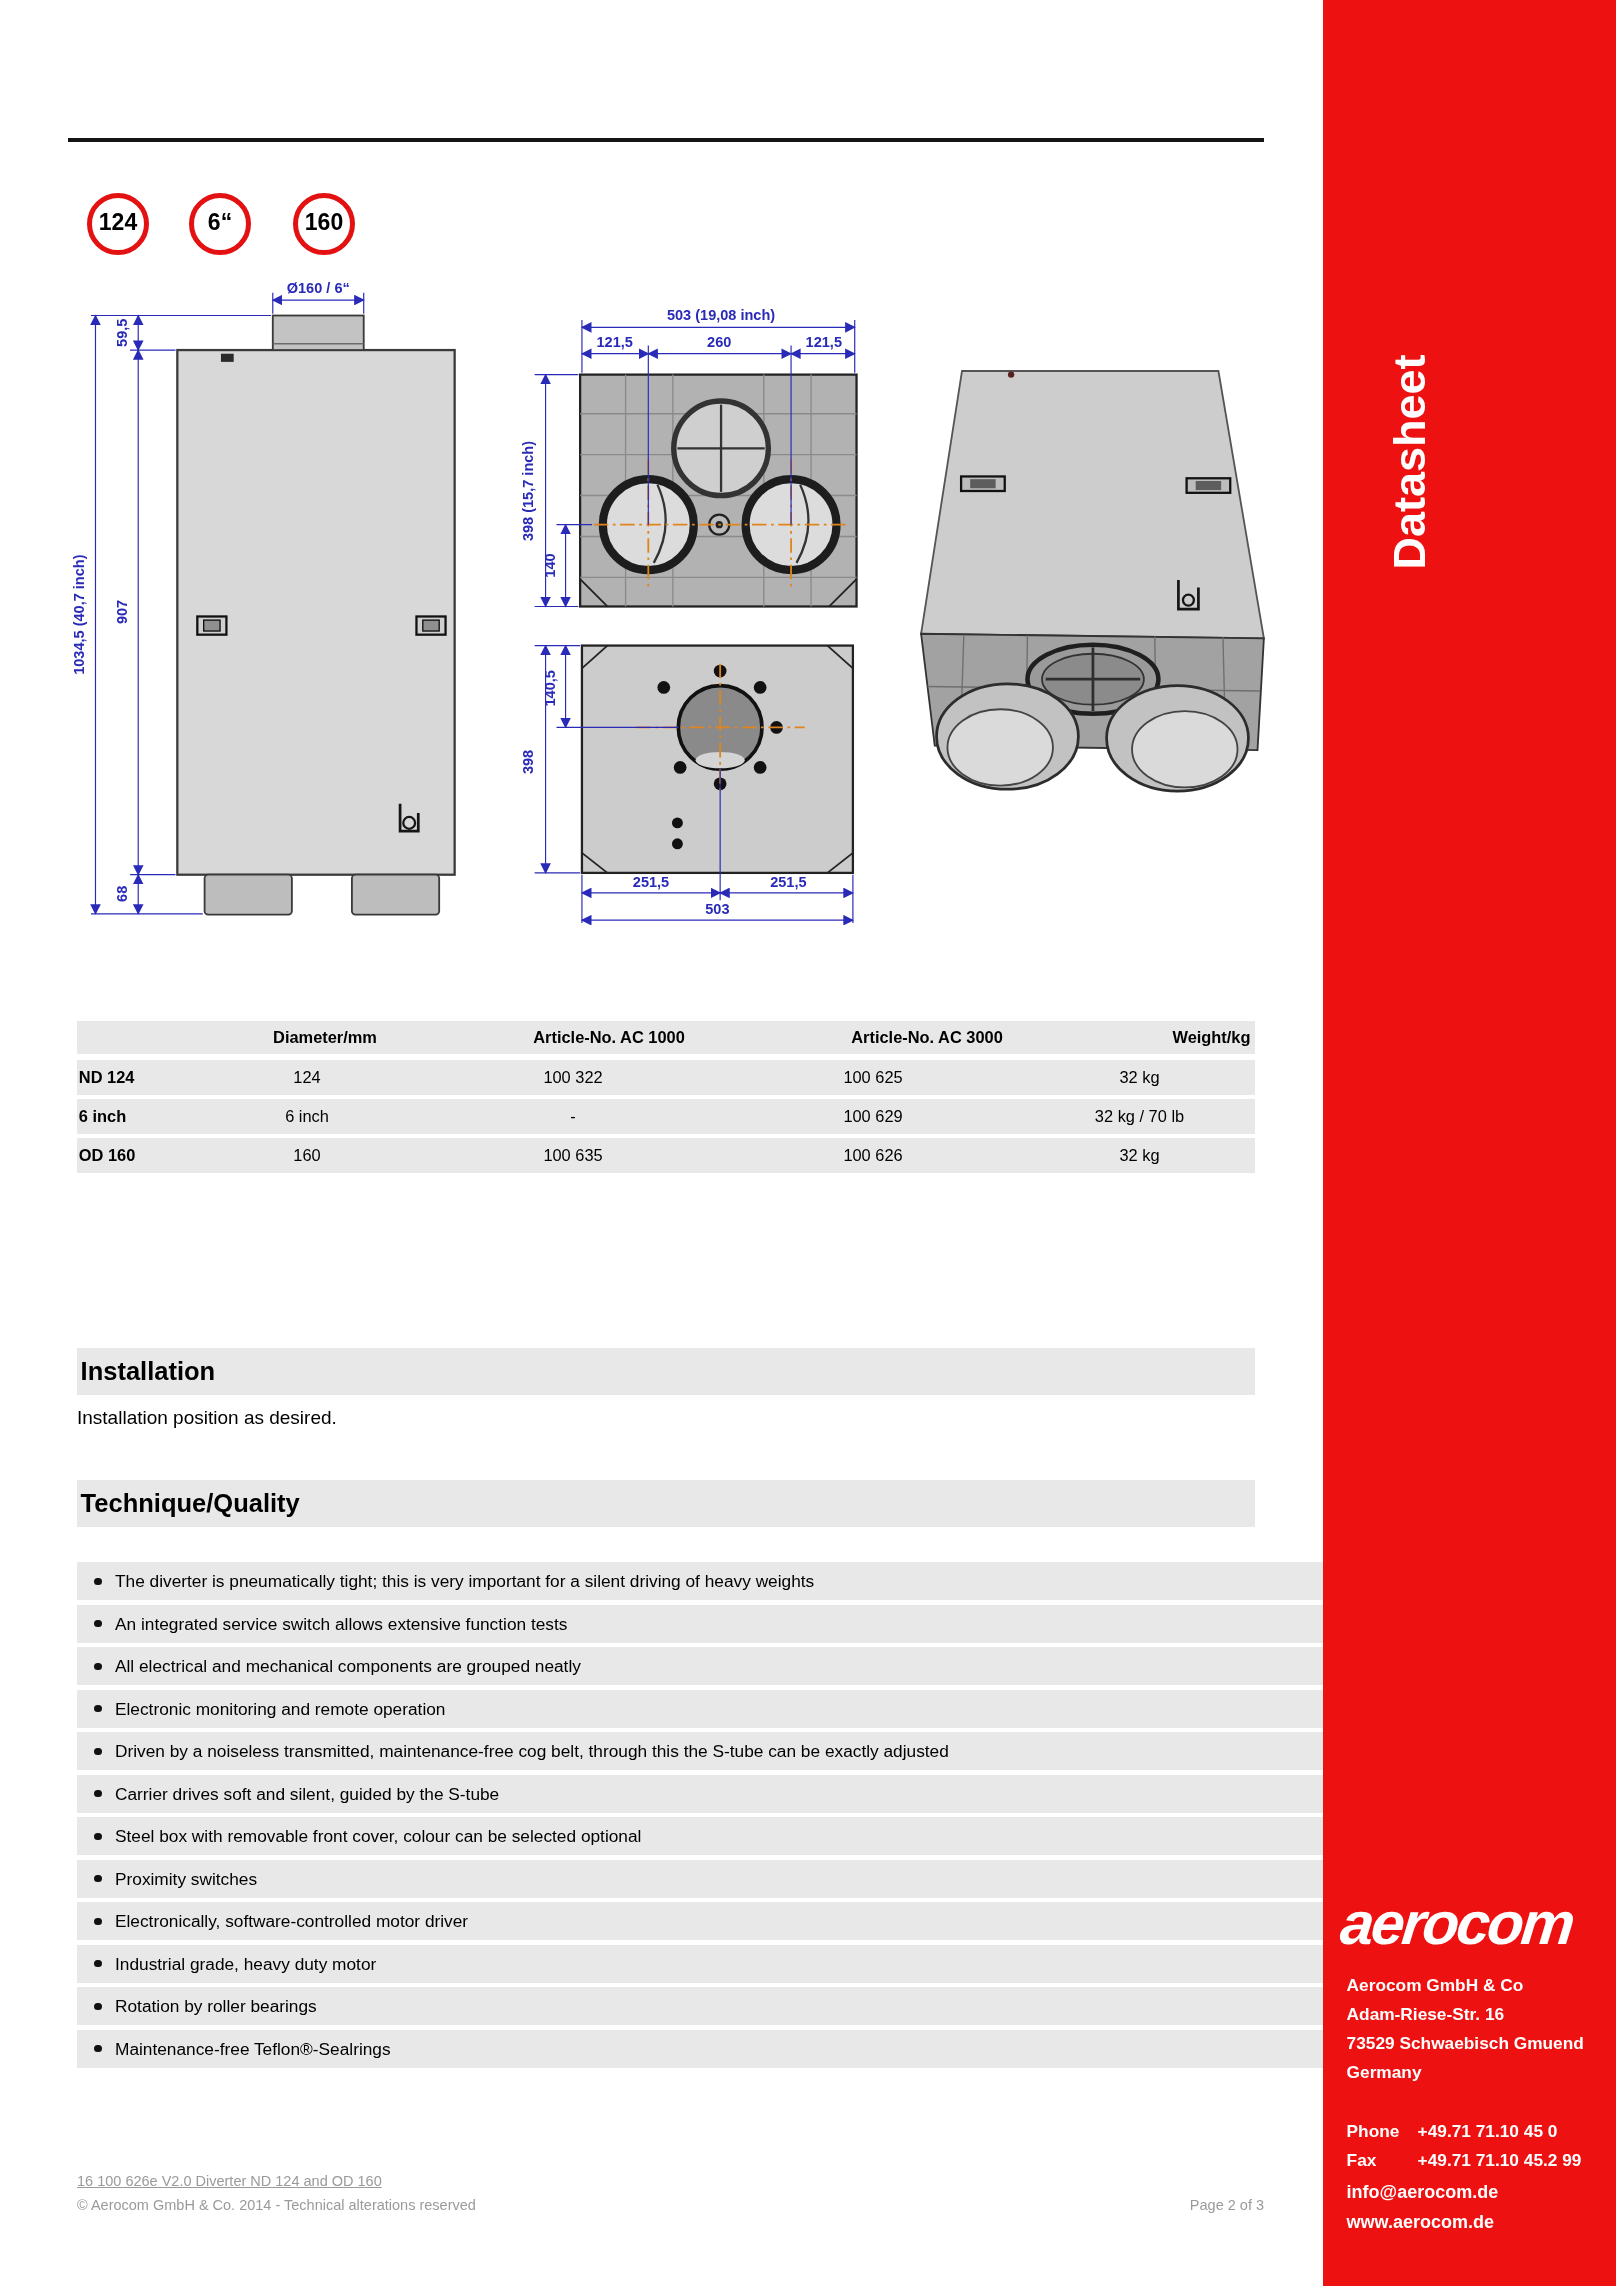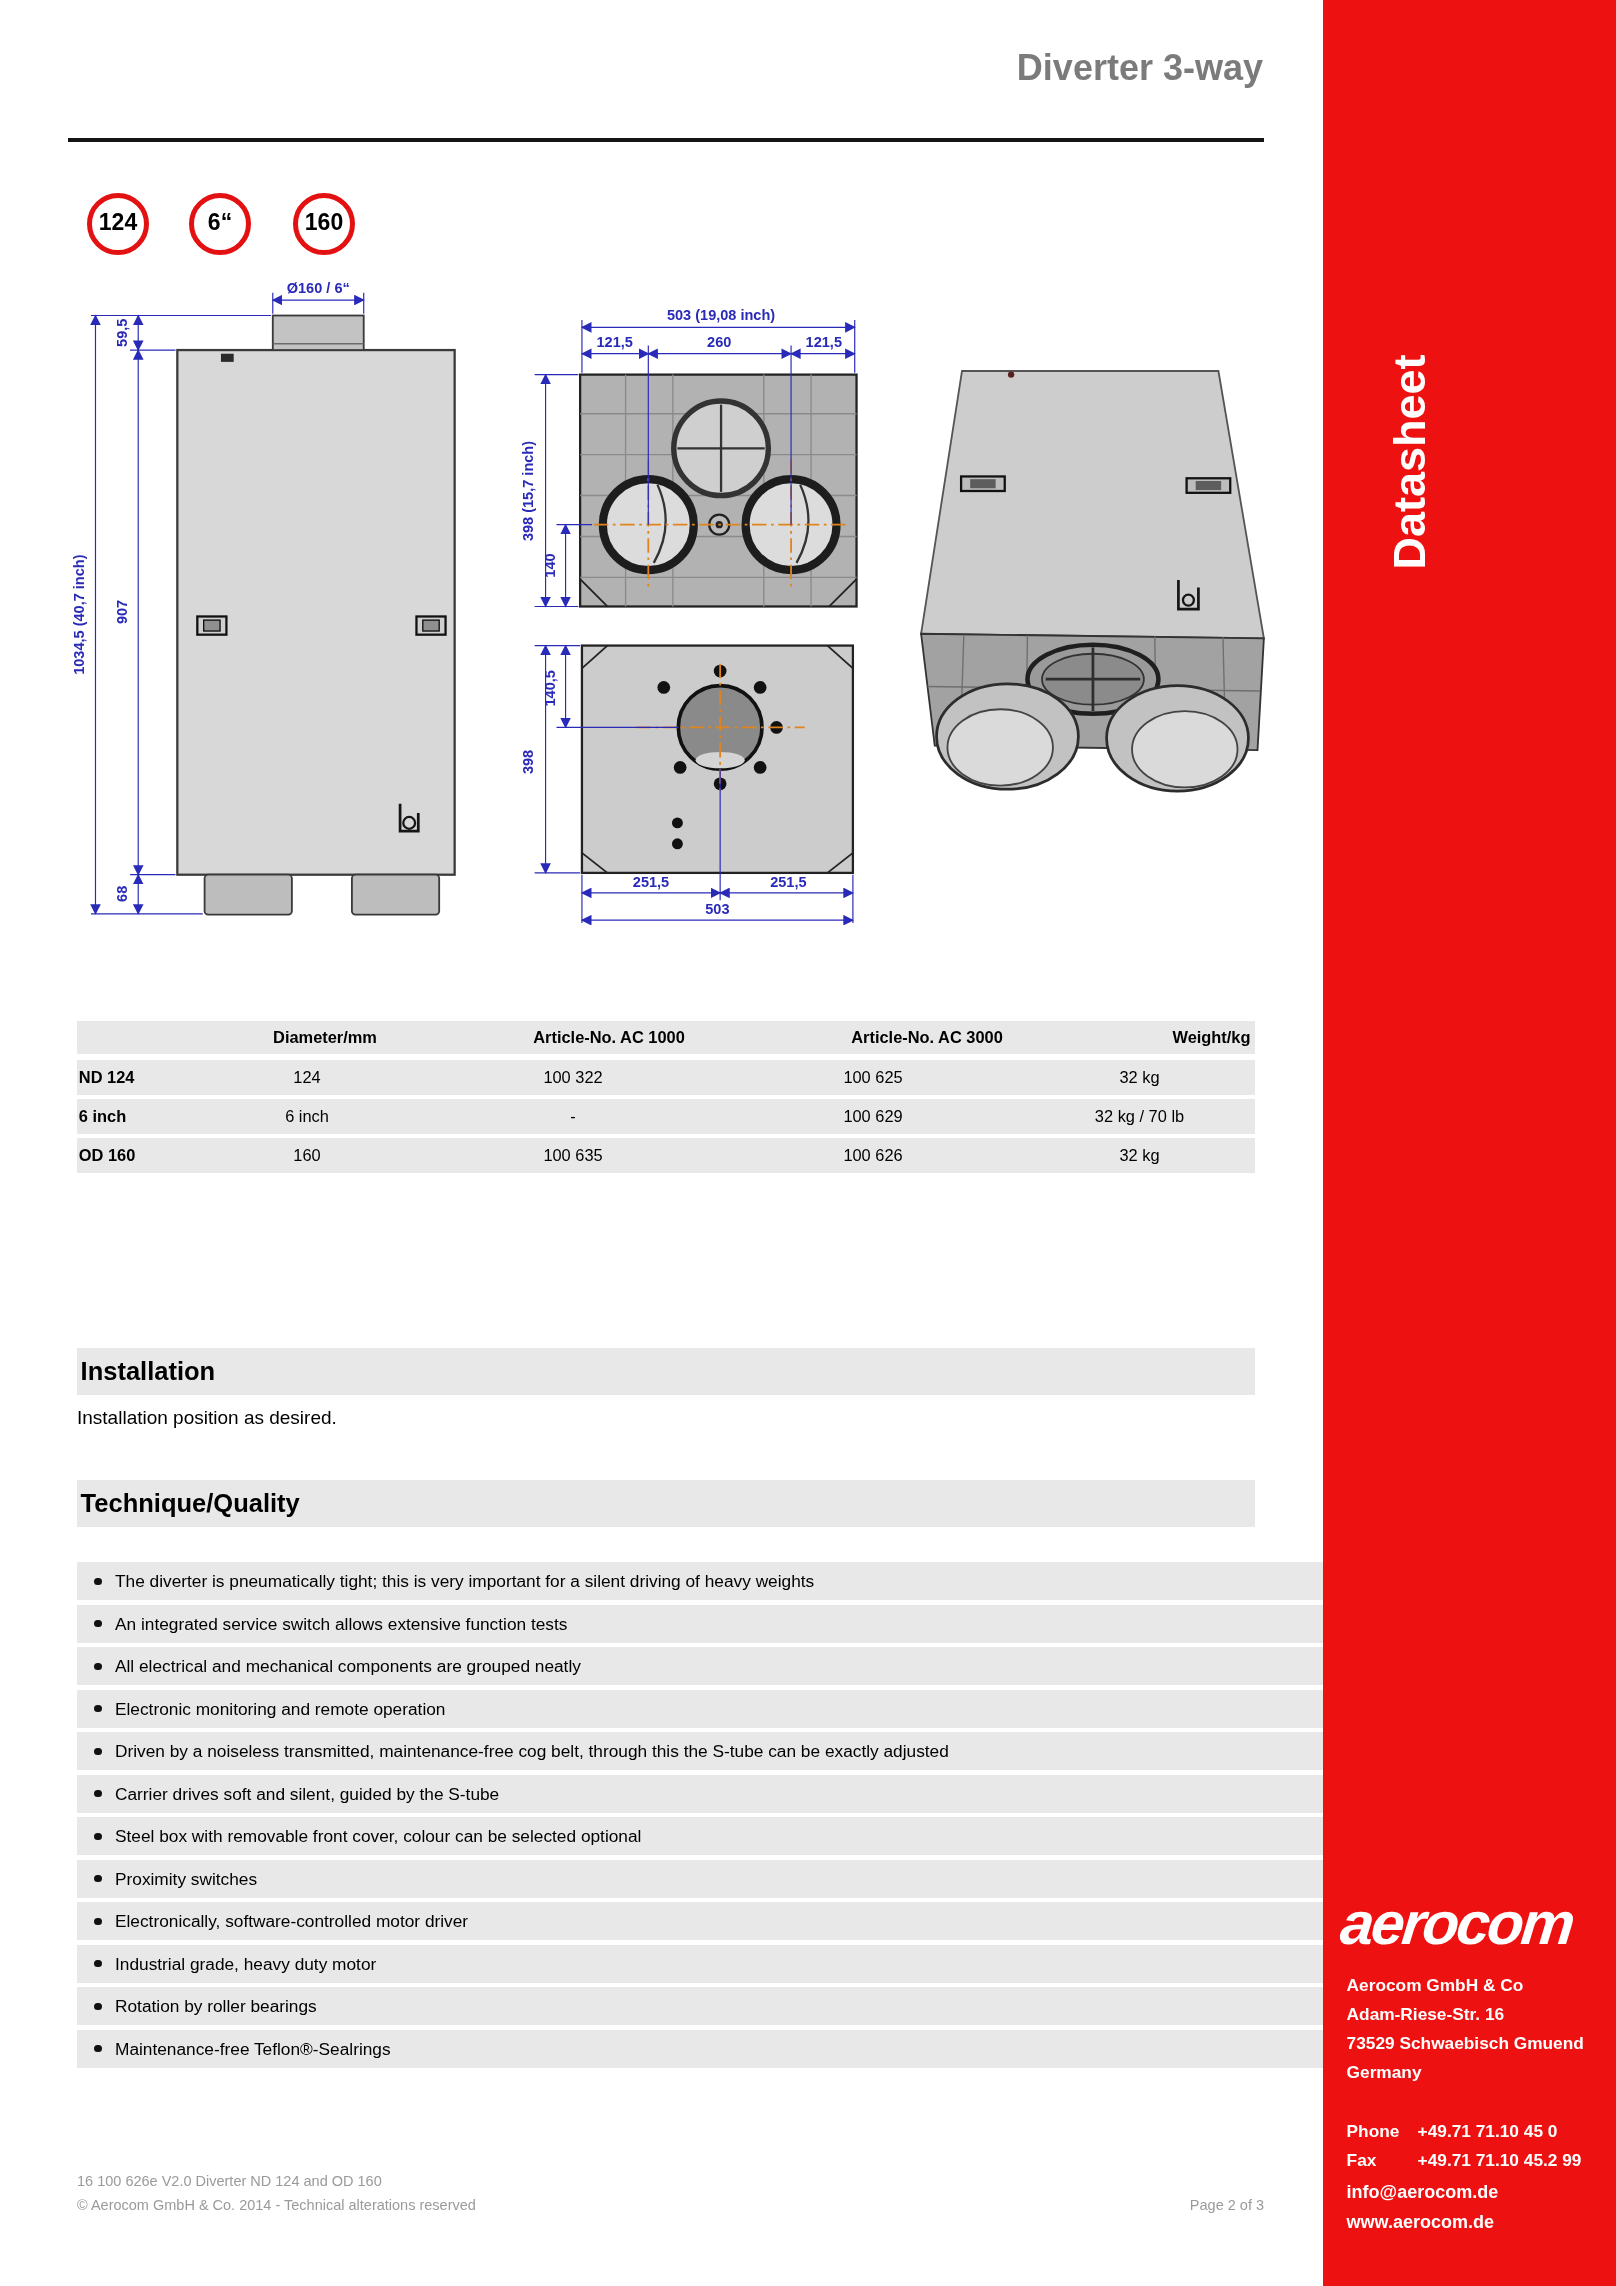--- a/index.html
+++ b/index.html
@@ -63,21 +63,20 @@
   .phones .lbl{display:inline-block;width:71px;}
   .mailweb{position:absolute;left:23.6px;top:2177px;font-size:18px;font-weight:bold;line-height:30px;}
   
   .dimtxt{fill:#2a2ab8;font-size:16px;font-weight:bold;font-family:"Liberation Sans",sans-serif;}
 </style>
 </head>
 <body>
 
 <div class="page">
 
-  <div class="doc-title">Diverter 3-way</div>
   <div class="title-rule"></div>
 
   <div class="badge badge1">124</div>
   <div class="badge badge2">6“</div>
   <div class="badge badge3">160</div>
 
   <svg class="drawings" viewBox="0 0 1455 1080" xmlns="http://www.w3.org/2000/svg">
     <defs>
       <marker id="arr" viewBox="0 0 10 10" refX="9" refY="5" markerWidth="9" markerHeight="9" orient="auto-start-reverse">
         <path d="M0,0 L10,5 L0,10 z" fill="#2a2ab8"></path>
@@ -324,21 +323,21 @@
     <li>Driven by a noiseless transmitted, maintenance-free cog belt, through this the S-tube can be exactly adjusted</li>
     <li>Carrier drives soft and silent, guided by the S-tube</li>
     <li>Steel box with removable front cover, colour can be selected optional</li>
     <li>Proximity switches</li>
     <li>Electronically, software-controlled motor driver</li>
     <li>Industrial grade, heavy duty motor</li>
     <li>Rotation by roller bearings</li>
     <li>Maintenance-free Teflon®-Sealrings</li>
   </ul>
 
-  <div class="footer-line" style="top:2173px;">16 100 626e V2.0 Diverter ND 124 and OD 160</div>
+  <div class="footer-line" style="top:2173px;text-decoration:underline;">16 100 626e V2.0 Diverter ND 124 and OD 160</div>
   <div class="footer-line" style="top:2197px;">© Aerocom GmbH &amp; Co. 2014 - Technical alterations reserved</div>
   <div class="page-num">Page 2 of 3</div>
 
   <div class="sidebar">
     <div class="datasheet-vert">Datasheet</div>
     <div class="brand-logo">aerocom</div>
     <div class="addr">
       <div>Aerocom GmbH &amp; Co</div>
       <div>Adam-Riese-Str. 16</div>
       <div>73529 Schwaebisch Gmuend</div>

